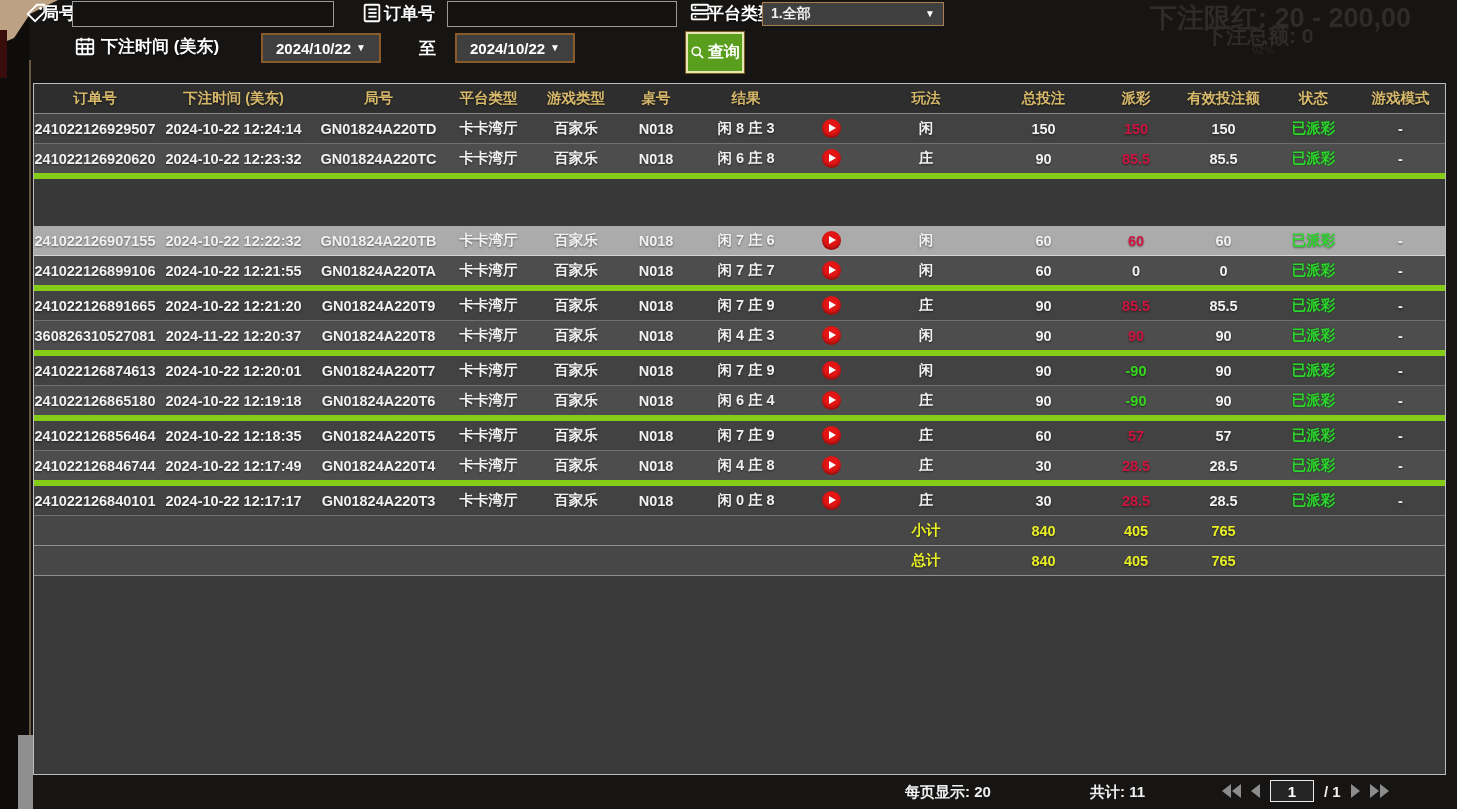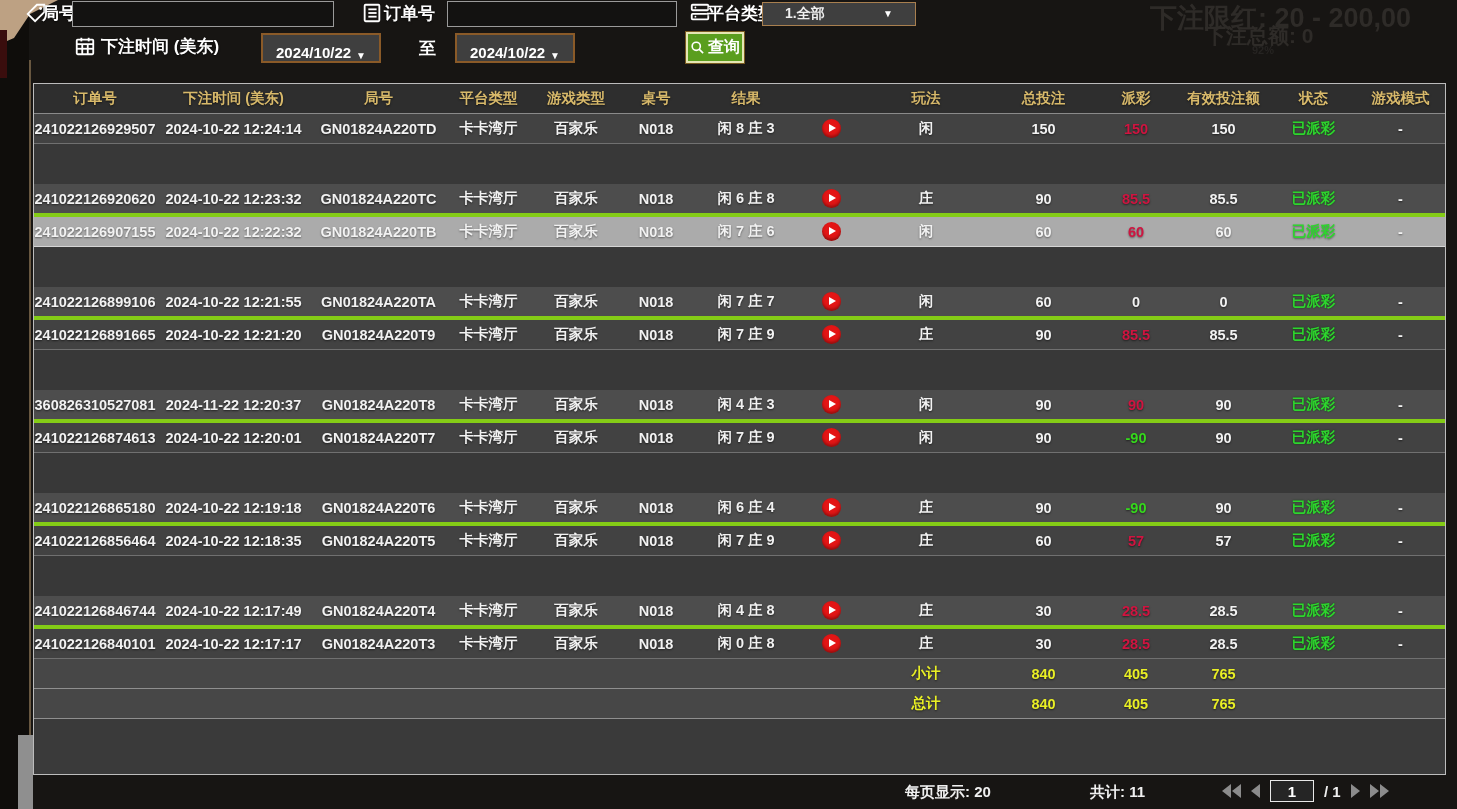--- a/index.html
+++ b/index.html
@@ -23,52 +23,52 @@
 
   
   .flabel{position:absolute;color:#ffffff;font-weight:bold;font-size:17px;white-space:nowrap;
     text-shadow:0 1px 2px rgba(0,0,0,.7);}
   .ficon{position:absolute;width:22px;height:22px;}
   .ficon svg{width:100%;height:100%;display:block;}
   .txt-input{position:absolute;background:#131211;border:1px solid #9a9a9a;color:#eee;
     font-size:14px;padding:0 6px;box-sizing:border-box;outline:none;}
   #round-input{left:72px;top:1px;width:262px;height:26px;}
   #order-input{left:447px;top:1px;width:230px;height:26px;}
-  .dropdown{position:absolute;left:762px;top:2px;width:154px;height:24px;background:#3f3f3f;
+  .dropdown{position:absolute;left:762px;top:2px;width:182px;height:24px;background:#3f3f3f;
     border:1px solid #a87f4f;box-sizing:border-box;display:flex;align-items:center;
-    justify-content:space-between;padding:0 22px;cursor:pointer;}
+    justify-content:space-between;padding:0 8px;cursor:pointer;}
   .dropdown .dd-text{color:#efefef;font-size:14px;font-weight:bold;}
   .caret{color:#ffffff;font-size:10px;line-height:1;}
   .datepicker{position:absolute;height:30px;background:#3f3f3f;border:2px solid #8a5a28;
-    box-sizing:border-box;display:flex;align-items:flex-end;justify-content:center;gap:5px;
+    box-sizing:border-box;display:flex;align-items:center;justify-content:center;gap:5px;
     color:#fff;font-weight:bold;font-size:15px;cursor:pointer;}
   #date-from{left:261px;top:33px;width:120px;}
   #date-to{left:455px;top:33px;width:120px;}
   .to-label{position:absolute;left:419px;top:37px;color:#fff;font-weight:bold;font-size:17px;}
-  .search-btn{position:absolute;left:686px;top:32px;width:58px;height:31px;background:#5a9e1e;
+  .search-btn{position:absolute;left:686px;top:32px;width:58px;height:41px;background:#5a9e1e;
     border:2px solid #e6e6b4;box-shadow:0 0 0 1px #7a5a20;box-sizing:border-box;
     display:flex;align-items:center;justify-content:center;gap:3px;cursor:pointer;}
   .search-btn span{color:#fff;font-weight:bold;font-size:16px;}
   .search-btn svg{width:15px;height:15px;}
 
   
   .table-wrap{position:absolute;left:33px;top:83px;width:1413px;height:692px;
     border:1px solid #bcbcbc;box-sizing:border-box;background:#383838;
     display:flex;flex-direction:column;}
   .t-row{display:grid;
     grid-template-columns:122px 155px 135px 85px 90px 70px 110px 60px 130px 105px 80px 95px 85px auto;
     height:29px;flex:0 0 29px;}
   .cell{display:flex;align-items:center;justify-content:center;color:#f2f2f2;
     font-size:14.5px;font-weight:bold;white-space:nowrap;overflow:hidden;
     text-shadow:0 1px 2px rgba(0,0,0,.55);}
   .t-header{background:#2e2e2e;border-bottom:1px solid #8a8a8a;}
   .t-header .cell{color:#d8b96a;font-size:14.5px;}
   .odd{background:#424242;border-bottom:1px solid #707070;}
-  .even{background:#4d4d4d;border-bottom:4px solid #84cc16;margin-top:40px;}
-  .selected{background:#ababab;border-bottom:1px solid #d5d5d5;}
+  .even{background:#4d4d4d;border-bottom:6px solid #84cc16;}
+  .selected{background:#ababab;border-bottom:1px solid #d5d5d5;margin-top:47px;}
   .selected .cell{text-shadow:0 1px 2px rgba(0,0,0,.45);}
   .totals{background:#474747;border-bottom:1px solid #8f8f8f;}
   .totals .cell{color:#e9ef25;}
   .pay-red{color:#d01440 !important;}
   .pay-green{color:#35d91c !important;}
   .pay-white{color:#f2f2f2 !important;}
   .status{color:#2ed52e !important;text-shadow:0 0 2px rgba(0,60,0,.8);}
   .play-icon{width:19px;height:19px;border-radius:50%;background:#e31515;position:relative;
     box-shadow:inset 0 -2px 3px rgba(0,0,0,.35);cursor:pointer;}
   .play-icon::after{content:"";position:absolute;left:7px;top:5px;width:0;height:0;

